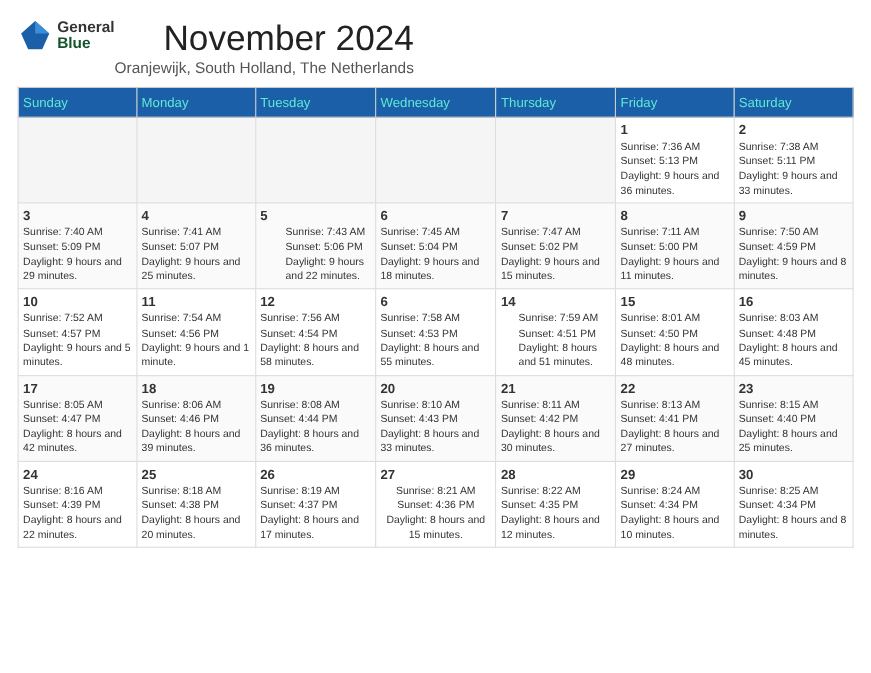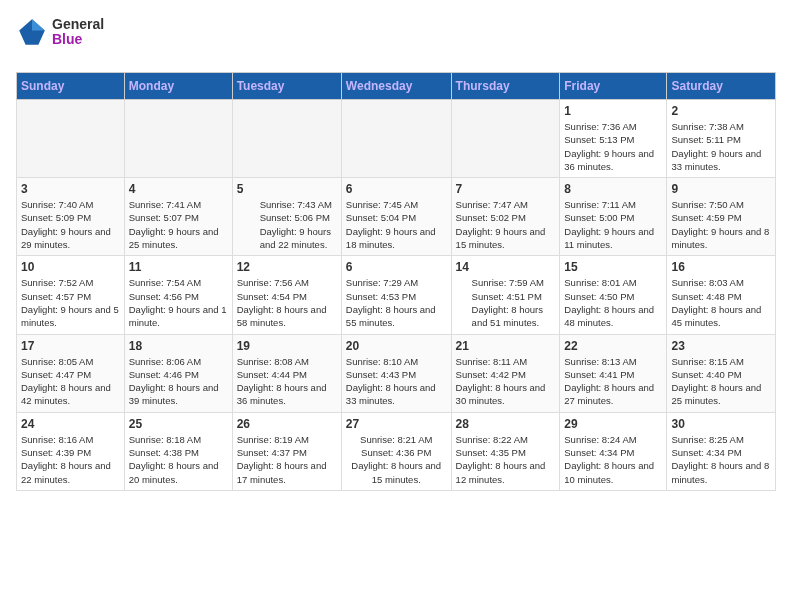--- a/index.html
+++ b/index.html
@@ -7,41 +7,41 @@
       font-family: Arial, sans-serif;
       background: #fff;
       width: 792px;
       min-height: 612px;
       padding: 16px;
     }
     .header-area {
       display: flex;
       justify-content: flex-start;
       align-items: flex-start;
-      margin-bottom: 24px;
+      margin-bottom: 10px;
     }
     .logo {
       display: flex;
       align-items: center;
       gap: 4px;
     }
     .logo-text {
       display: flex;
       flex-direction: column;
       line-height: 1.1;
     }
     .logo-general {
       font-size: 14px;
       font-weight: bold;
       color: #333;
     }
     .logo-blue {
       font-size: 14px;
       font-weight: bold;
-      color: #a21caf;
+      color: #14532d;
     }
     .logo-icon {
       width: 32px;
       height: 32px;
     }
     .title-area {
       text-align: right;
     }
     .month-title {
       font-size: 32px;
@@ -51,23 +51,23 @@
     .location-title {
       font-size: 14px;
       color: #555;
     }
     .calendar {
       width: 100%;
       border-collapse: collapse;
     }
     .calendar th {
       background: #1a5fa8;
-      color: #c4b5fd;
+      color: #5eead4;
       font-size: 12px;
-      font-weight: bold;
+      font-weight: normal;
       padding: 6px 4px;
       text-align: left;
       border: 1px solid #ccc;
     }
     .calendar td {
       border: 1px solid #ddd;
       vertical-align: top;
       padding: 4px;
       width: 113px;
       min-height: 80px;
@@ -100,20 +100,24 @@
   <div class="logo">
     <svg class="logo-icon" viewBox="0 0 40 40" xmlns="http://www.w3.org/2000/svg">
       <polygon points="20,4 36,18 28,36 12,36 4,18" fill="#1a5fa8"></polygon>
       <polygon points="20,4 36,18 20,18" fill="#3a8fd8"></polygon>
     </svg>
     <div class="logo-text">
       <span class="logo-general">General</span>
       <span class="logo-blue">Blue</span>
     </div>
   </div>
+  <div class="title-area">
+    <div class="month-title">November 2024</div>
+    <div class="location-title">Oranjewijk, South Holland, The Netherlands</div>
+  </div>
 </div>
 
 <table class="calendar">
   <thead>
     <tr>
     <th>Sunday</th>
         <th>Monday</th>
         <th>Tuesday</th>
         <th>Wednesday</th>
         <th>Thursday</th>
@@ -199,21 +203,21 @@
 Daylight: 9 hours and 1 minute.</div>
         </td>
         <td>
           <span class="day-number">12</span>
           <div class="day-info" style="white-space: pre-line;">Sunrise: 7:56 AM
 Sunset: 4:54 PM
 Daylight: 8 hours and 58 minutes.</div>
         </td>
         <td>
           <span class="day-number">6</span>
-          <div class="day-info" style="white-space: pre-line;">Sunrise: 7:29 AM
+          <div class="day-info" style="white-space: pre-line;">Sunrise: 7:58 AM
 Sunset: 4:53 PM
 Daylight: 8 hours and 55 minutes.</div>
         </td>
         <td>
           <span class="day-number">14</span>
           <div class="day-info" style="white-space: pre-line; margin-left: 16px;">Sunrise: 7:59 AM
 Sunset: 4:51 PM
 Daylight: 8 hours and 51 minutes.</div>
         </td>
         <td>

